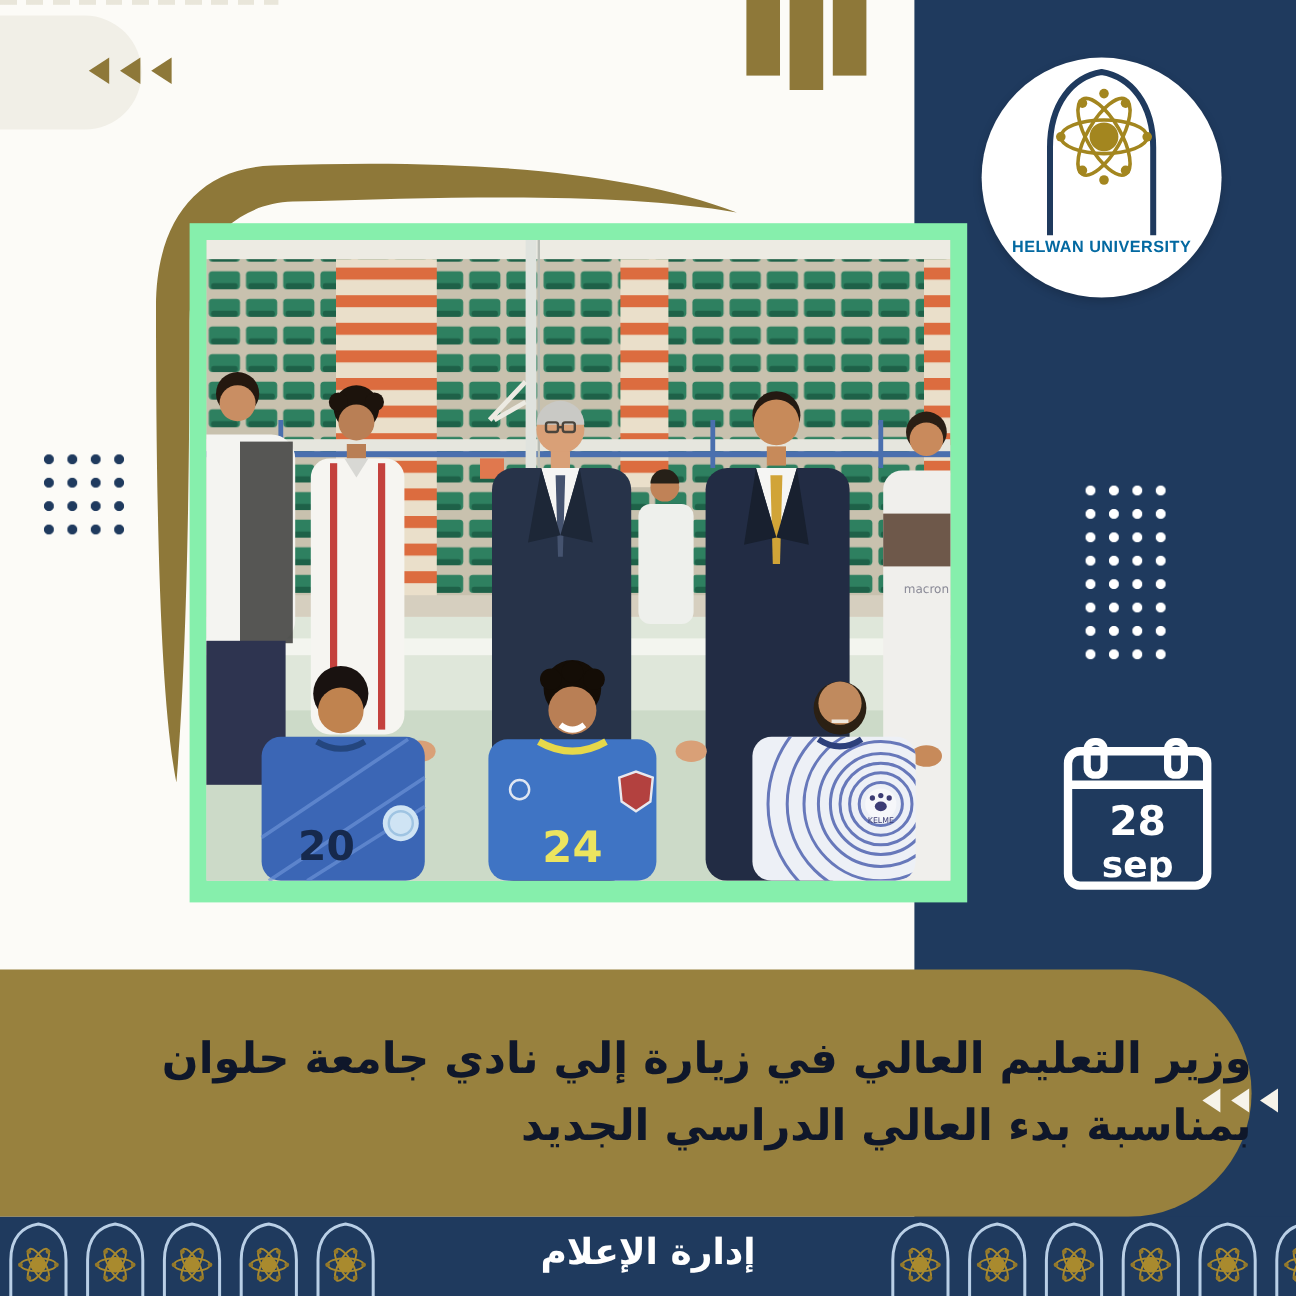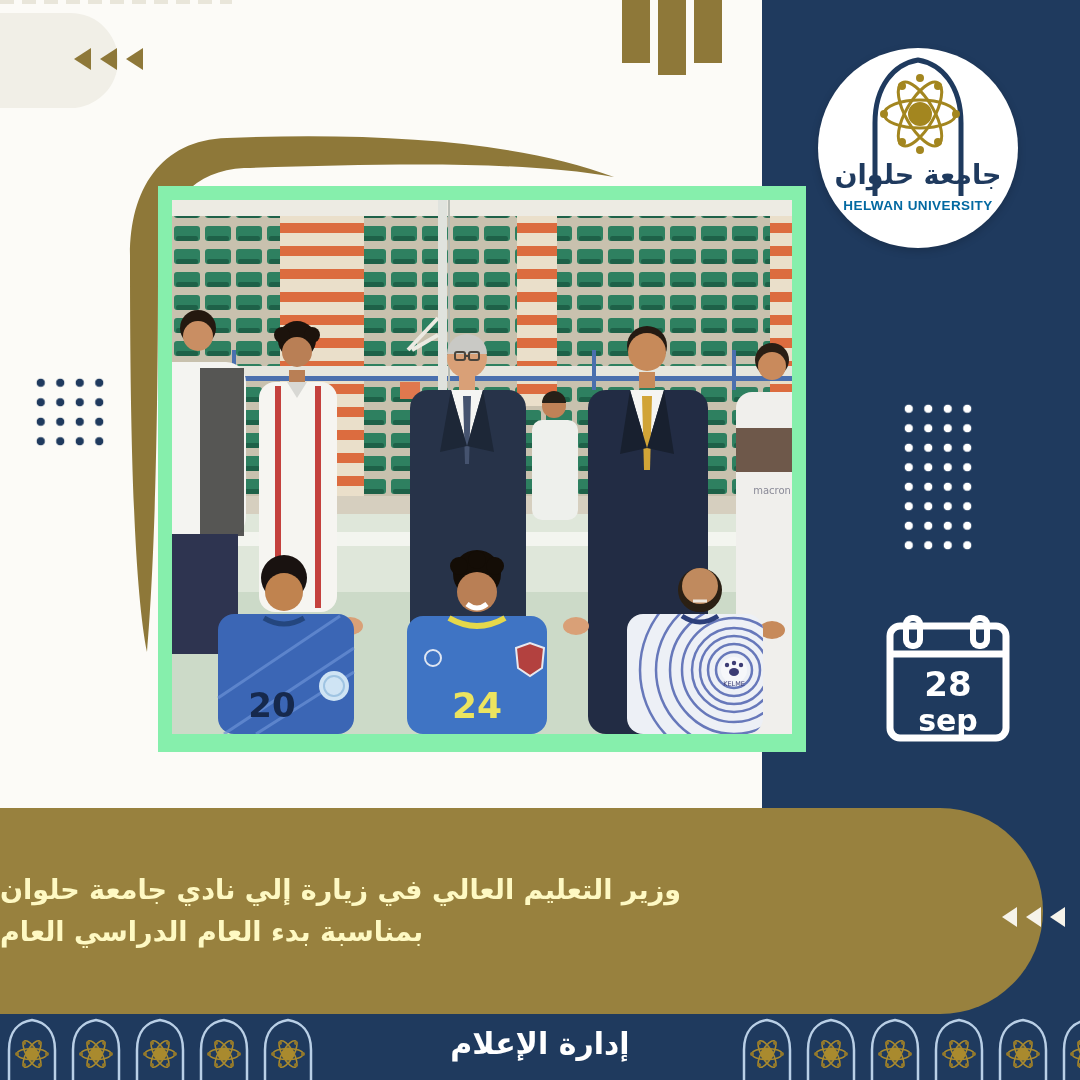--- a/index.html
+++ b/index.html
@@ -34,21 +34,21 @@
   
   .dots-left{left:31px;top:373px;width:78px;height:78px;z-index:2;
     background-image:radial-gradient(circle,#1f3a5e 3.8px,transparent 4.5px);background-size:19.5px 19.5px;}
   .dots-right{left:899px;top:399px;width:78px;height:156px;z-index:2;
     background-image:radial-gradient(circle,#ffffff 3.8px,transparent 4.5px);background-size:19.5px 19.5px;}
   
   .calendar{left:886px;top:610px;z-index:5;}
   
   .banner{left:0;top:808px;width:1043px;height:206px;background:#98813e;border-radius:0 103px 103px 0;z-index:5;
     display:flex;align-items:center;justify-content:center;}
-  .banner-text{width:100%;text-align:left;color:#fef9c3;font-weight:bold;font-size:27px;line-height:1.55;}
+  .banner-text{width:100%;text-align:right;color:#0f172a;font-weight:bold;font-size:36px;line-height:1.55;}
   
   .bottom-bar{left:0;top:1014px;width:1080px;height:66px;background:#1f3a5e;z-index:6;}
   .bottom-bar-label{position:absolute;left:0;top:12px;width:100%;text-align:center;color:#ffffff;
     font-weight:bold;font-size:30px;}
 </style>
 </head>
 <body>
 
 <div class="canvas">
 
@@ -82,21 +82,20 @@
         <circle cx="66" cy="66" r="4"></circle>
           <circle cx="138" cy="66" r="4"></circle>
         <circle cx="84" cy="38" r="4"></circle>
           <circle cx="120" cy="94" r="4"></circle>
         <circle cx="84" cy="94" r="4"></circle>
           <circle cx="120" cy="38" r="4"></circle>
         <circle cx="102" cy="30" r="4"></circle>
           <circle cx="102" cy="102" r="4"></circle>
       </g>
     </svg>
-    <div class="logo-ar">جامعة حلوان</div>
     <div class="logo-en">HELWAN UNIVERSITY</div>
   </div>
 
   <svg class="abs swoosh" width="500" height="530" viewBox="0 0 500 530">
     <path d="M25,522 C13,462 8,330 8,125 C8,60 38,10 105,8 C260,2 400,12 492,47
              C395,30 258,34 122,38 C70,40 36,80 36,138 C36,330 31,452 25,522 Z" fill="#8e7839"></path>
   </svg>
 
   <div class="abs photo-frame">
     <svg width="620" height="534" viewBox="0 0 620 534">
@@ -269,21 +268,21 @@
     <rect x="90" y="11" width="8" height="22" rx="4" fill="#1f3a5e"></rect>
     <rect x="4" y="16" width="116" height="112" rx="10" fill="none" stroke="#ffffff" stroke-width="7"></rect>
     <line x1="4" y1="44" x2="120" y2="44" stroke="#ffffff" stroke-width="7"></line>
     <text x="62" y="86" font-size="34" font-weight="bold" fill="#ffffff" text-anchor="middle">28</text>
     <text x="62" y="121" font-size="30" font-weight="bold" fill="#ffffff" text-anchor="middle">sep</text>
   </svg>
 
   <div class="abs banner">
     <div class="banner-text" dir="rtl">
       <div>وزير التعليم العالي في زيارة إلي نادي جامعة حلوان</div>
-      <div>بمناسبة بدء العام الدراسي العام</div>
+      <div>بمناسبة بدء العالي الدراسي الجديد</div>
     </div>
   </div>
 
   <div class="abs arrow-row arrows-white">
     <div class="tri-white"></div>
     <div class="tri-white"></div>
     <div class="tri-white"></div>
   </div>
 
   <div class="abs bottom-bar">

